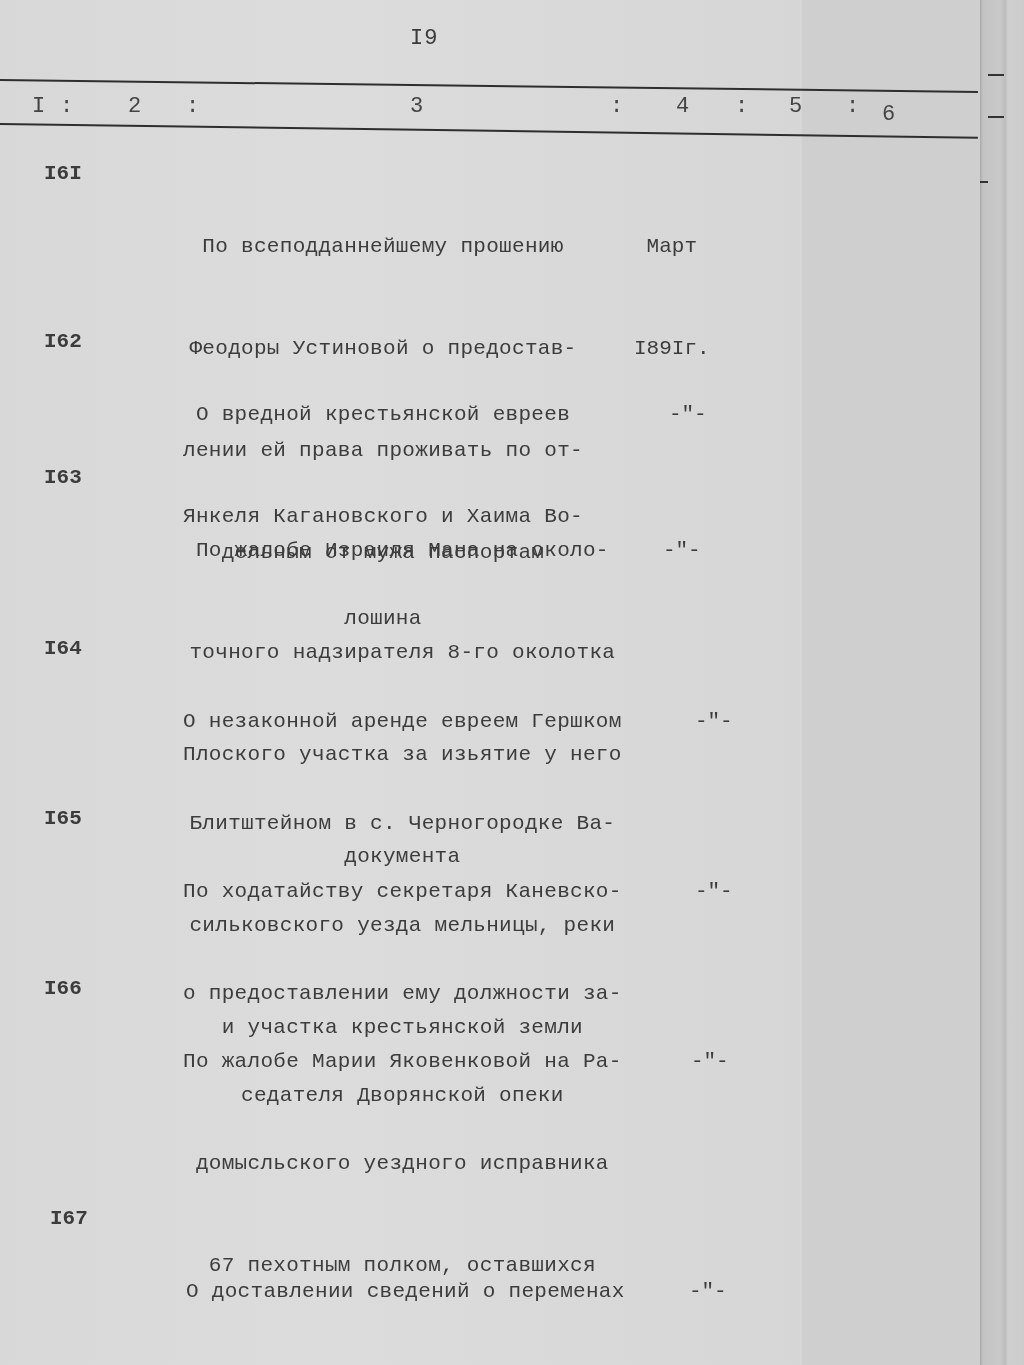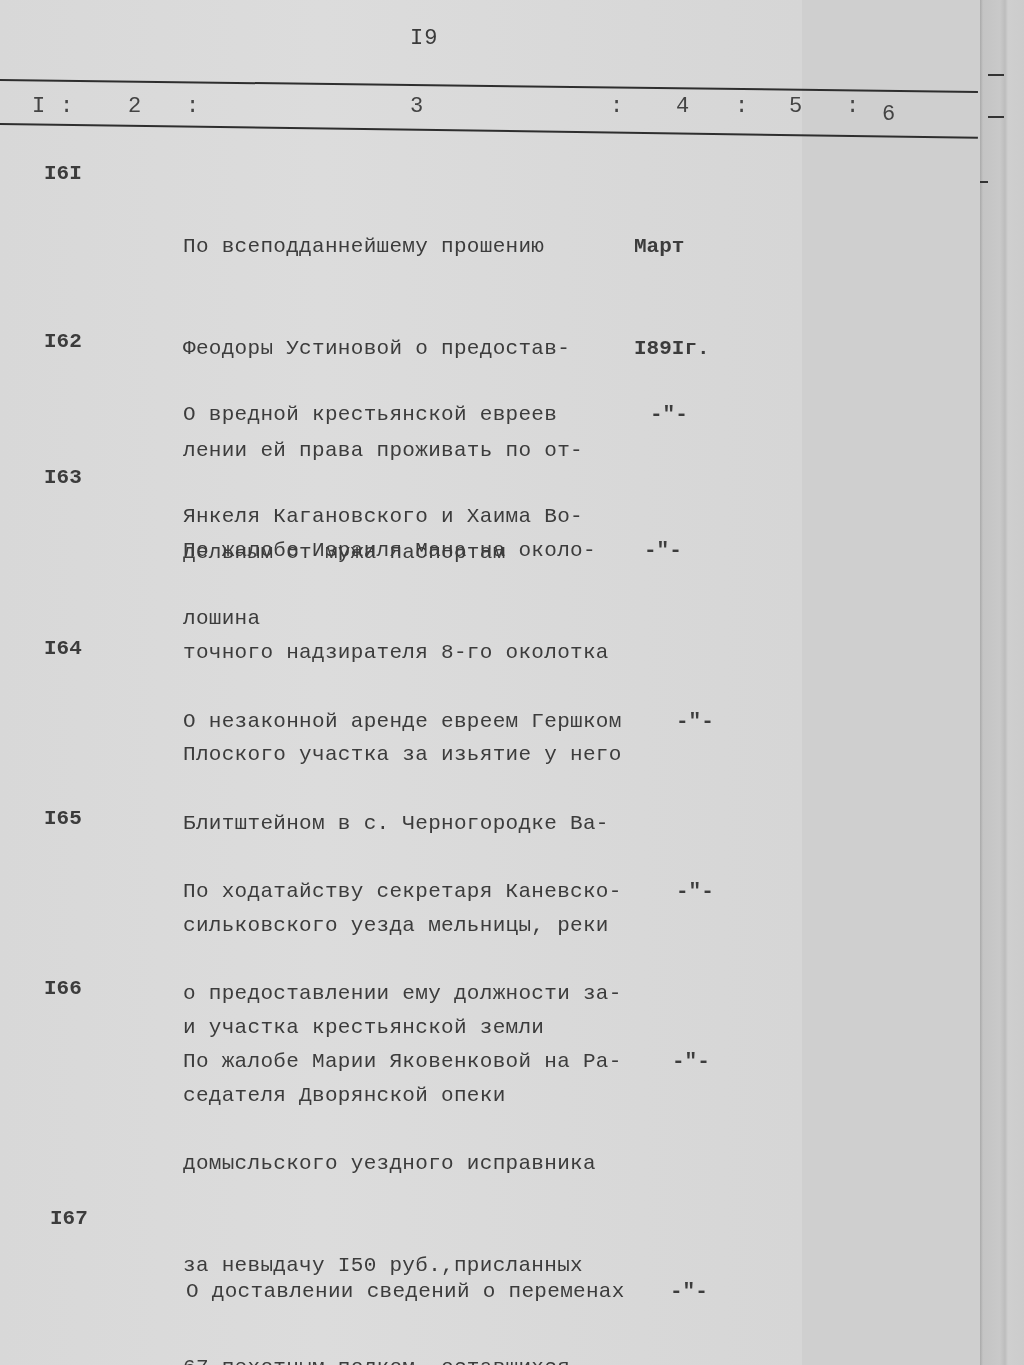--- a/index.html
+++ b/index.html
@@ -84,23 +84,22 @@
     color: #3c3c3c;
     letter-spacing: 0.3px;
   }
   .row-date {
     position: absolute;
     top: 0;
     font-size: 21px;
     line-height: 34px;
     white-space: pre;
     color: #3c3c3c;
-    font-weight: bold;
-  }
-  .row-text div, .row-date div { height: 34px; }
+  }
+  .row-text div, .row-date div { height: 34px; text-align: center; }
 </style>
 </head>
 <body>
 
 <div class="page">
 
   <div class="page-number">I9</div>
 
   <div class="rule top"></div>
 
@@ -143,20 +142,21 @@
       <div>-"-</div>
     </div>
   </div>
 
   <div class="row" style="top:466px">
     <div class="row-num">I63</div>
     <div class="row-text">
       <div>По жалобе Израиля Мана на около-</div>
       <div>точного надзирателя 8-го околотка</div>
       <div>Плоского участка за изьятие у него</div>
+      <div>документа</div>
     </div>
     <div class="row-date" style="left:644px">
       <div>-"-</div>
     </div>
   </div>
 
   <div class="row" style="top:637px">
     <div class="row-num">I64</div>
     <div class="row-text">
       <div>О незаконной аренде евреем Гершком</div>
@@ -179,21 +179,20 @@
     <div class="row-date" style="left:676px">
       <div>-"-</div>
     </div>
   </div>
 
   <div class="row" style="top:977px">
     <div class="row-num">I66</div>
     <div class="row-text">
       <div>По жалобе Марии Яковенковой на Ра-</div>
       <div>домысльского уездного исправника</div>
-      <div>за невыдачу I50 руб.,присланных</div>
       <div>67 пехотным полком, оставшихся</div>
       
       
     </div>
     <div class="row-date" style="left:672px">
       <div>-"-</div>
     </div>
   </div>
 
   <div class="row" style="top:1207px">

